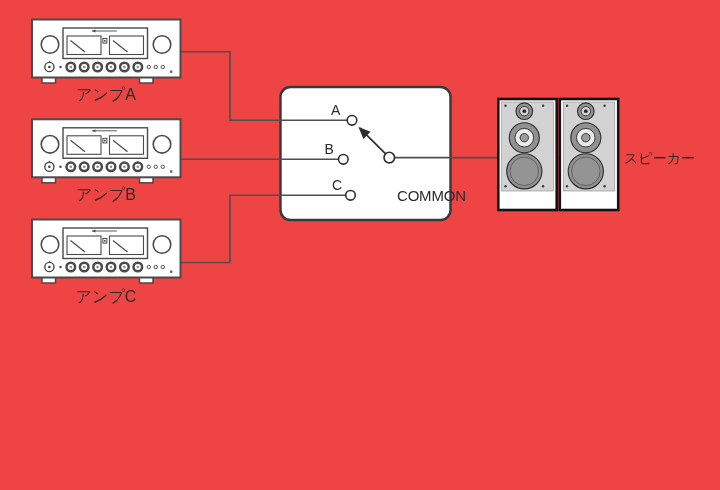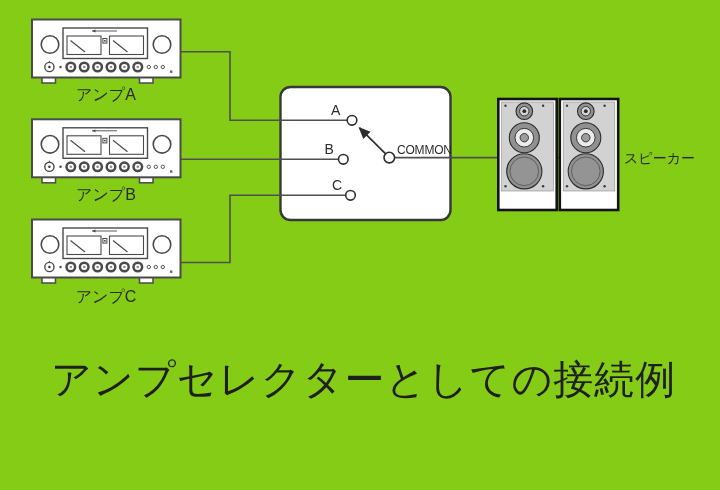--- a/index.html
+++ b/index.html
@@ -1,24 +1,24 @@
 <!DOCTYPE html>
 <html><head>
 <meta charset="utf-8">
 <style>
   html,body{margin:0;padding:0;background:#ffffff;}
   .stage{
-    position:relative;width:720px;height:490px;background:#84cc16;
+    position:relative;width:720px;height:490px;background:#ef4444;
     overflow:hidden;font-family:"Liberation Sans","DejaVu Sans",sans-serif;
   }
   .stage svg{position:absolute;left:0;top:0;}
   .lbl{position:absolute;color:#2e2e2e;white-space:nowrap;line-height:1.1;}
   .amp-label{width:148px;text-align:center;font-size:16px;color:#2b2b2b;}
   .terminal-label{font-size:14px;color:#2b2b2b;}
-  .common-label{font-size:12px;letter-spacing:-0.2px;color:#2b2b2b;}
+  .common-label{font-size:15px;letter-spacing:-0.2px;color:#2b2b2b;margin-top:44px;}
   .model-label{width:140px;text-align:center;font-size:17px;color:#333333;}
   .speaker-label{font-size:14px;color:#2b2b2b;}
   .caption{font-size:40px;letter-spacing:1px;color:#1f1f1f;}
 </style>
 </head>
 <body>
 
 <div class="stage">
 
   <svg width="720" height="490" viewBox="0 0 720 490">
@@ -122,14 +122,13 @@
 
   <div class="lbl terminal-label" style="left:331px;top:102.5px">A</div>
   <div class="lbl terminal-label" style="left:324.5px;top:141.5px">B</div>
   <div class="lbl terminal-label" style="left:332px;top:177.5px">C</div>
 
   <div class="lbl common-label" style="left:397px;top:143.5px">COMMON</div>
 
 
   <div class="lbl speaker-label" style="left:624px;top:150.5px">スピーカー</div>
 
-  <div class="lbl caption" style="left:51px;top:357px">アンプセレクターとしての接続例</div>
 </div>
 
 </body></html>

